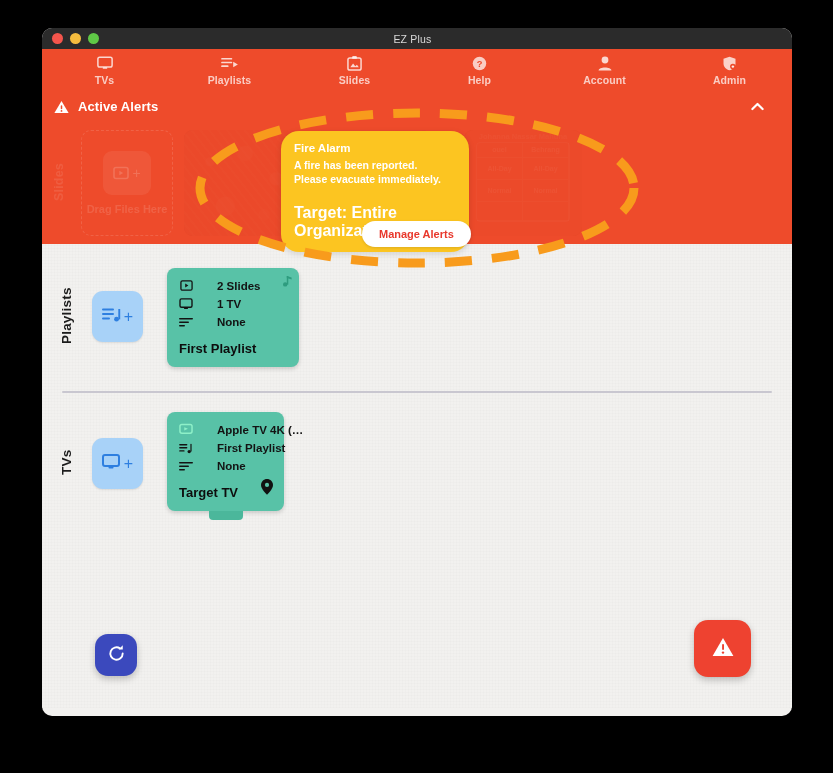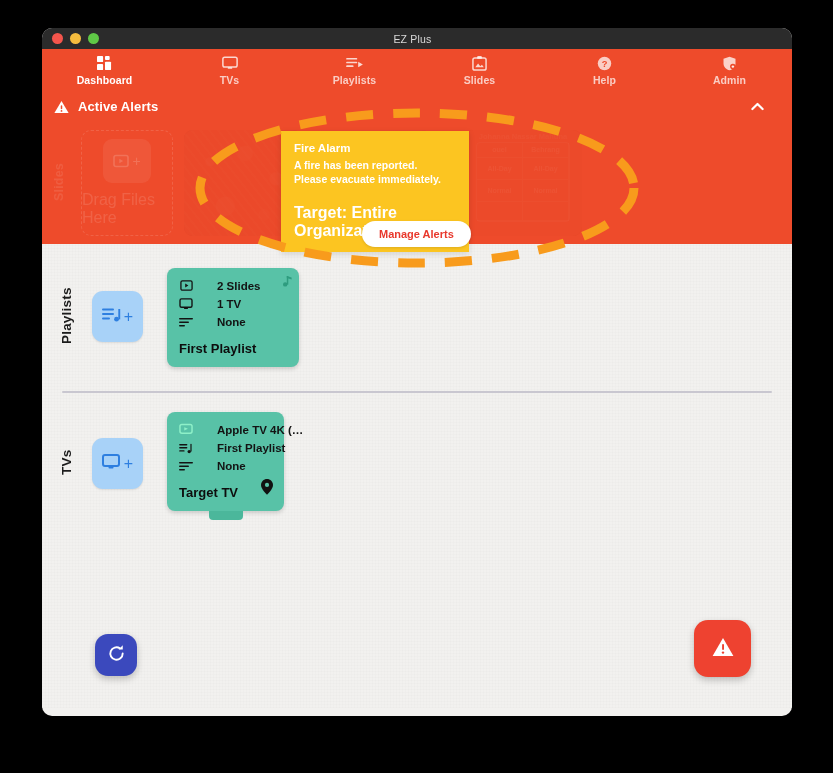--- a/index.html
+++ b/index.html
@@ -107,21 +107,21 @@
     border: 1.5px dashed rgba(255,255,255,.13);
     border-radius: 10px;
     display: flex; flex-direction: column; align-items: center; justify-content: center;
     gap: 8px;
   }
   .dropzone-box {
     width: 48px; height: 44px; border-radius: 9px;
     background: rgba(255,255,255,.07);
     display: flex; align-items: center; justify-content: center; gap: 3px;
   }
-  .dropzone-label { font-size: 16px; color: rgba(255,255,255,.13); font-weight: 400; }
+  .dropzone-label { font-size: 11px; color: rgba(255,255,255,.13); font-weight: 700; }
 
   .thumb {
     width: 118px; height: 106px; margin-left: 11px;
     border-radius: 9px; overflow: hidden;
     position: relative;
     background: #e0452a;
   }
   .thumb .tmask { position: absolute; inset: 0; background: rgba(238,75,43,.80); }
   .thumb-cap {
     position: absolute; left: 0; right: 0; bottom: 7px;
@@ -157,21 +157,21 @@
     width: 16px; margin-left: 6px; display: flex; flex-direction: column;
     gap: 16px; align-items: center; color: rgba(255,255,255,.14);
   }
 
   
   .fire-card {
     position: absolute;
     left: 281px; top: 131px;
     width: 188px;
     background: #fcc521;
-    border-radius: 0;
+    border-radius: 18px;
     padding: 11px 12px 12px 13px;
     z-index: 7;
     box-shadow: 0 2px 6px rgba(0,0,0,.13);
   }
   .fire-title { font-size: 11.5px; color: #fff; font-weight: 700; margin-bottom: 4px; }
   .fire-line  { font-size: 10.5px; color: #fff; line-height: 1.38; font-weight: 600; }
   .fire-target{ font-size: 16px; color: #fff; font-weight: 600; margin-top: 17px; }
 
   .manage-btn {
     position: absolute;
@@ -261,31 +261,20 @@
       <div class="traffic">
         <div class="dot red"></div>
         <div class="dot yellow"></div>
         <div class="dot green"></div>
       </div>
       <div class="title-text">EZ Plus</div>
     </div>
 
     <div class="navbar">
 
-      <div class="nav-item active">
-        <span class="nav-ico">
-          <svg width="15" height="15" viewBox="0 0 16 16">
-            <rect x="0" y="0" width="6.5" height="6.5" rx="1" fill="#fff"></rect>
-            <rect x="8.5" y="0" width="5" height="4.2" rx="1" fill="#fff"></rect>
-            <rect x="8.5" y="6" width="6.5" height="9" rx="1" fill="#fff"></rect>
-            <rect x="0" y="8.5" width="6.5" height="6.5" rx="1" fill="#fff"></rect>
-          </svg>
-        </span>
-        <span class="nav-label">Dashboard</span>
-      </div>
 
       <div class="nav-item">
         <span class="nav-ico">
           <svg width="16" height="14" viewBox="0 0 18 15">
             <rect x="1" y="1" width="16" height="11" rx="2" fill="none" stroke="rgba(255,255,255,.78)" stroke-width="1.7"></rect>
             <rect x="6.5" y="12.4" width="5" height="1.6" rx=".6" fill="rgba(255,255,255,.78)"></rect>
           </svg>
         </span>
         <span class="nav-label">TVs</span>
       </div>
@@ -316,20 +305,29 @@
       <div class="nav-item">
         <span class="nav-ico">
           <svg width="15" height="15" viewBox="0 0 16 16">
             <circle cx="8" cy="8" r="7.2" fill="rgba(255,255,255,.72)"></circle>
             <text x="8" y="11.6" font-size="10" font-family="Liberation Sans, sans-serif" font-weight="700" text-anchor="middle" fill="#ee4b2b">?</text>
           </svg>
         </span>
         <span class="nav-label">Help</span>
       </div>
 
+      <div class="nav-item">
+        <span class="nav-ico">
+          <svg width="14" height="15" viewBox="0 0 14 15">
+            <circle cx="7" cy="4" r="3.4" fill="rgba(255,255,255,.78)"></circle>
+            <path d="M0.6 14.5 C0.6 10.4 13.4 10.4 13.4 14.5 Z" fill="rgba(255,255,255,.78)"></path>
+          </svg>
+        </span>
+        <span class="nav-label">Account</span>
+      </div>
 
       <div class="nav-item">
         <span class="nav-ico">
           <svg width="15" height="15" viewBox="0 0 16 16">
             <path d="M8 .7 L14.4 3 V8 C14.4 11.8 11.3 14.3 8 15.3 C4.7 14.3 1.6 11.8 1.6 8 V3 Z" fill="rgba(255,255,255,.75)"></path>
             <circle cx="11.6" cy="11.3" r="3" fill="#ee4b2b"></circle>
             <circle cx="11.6" cy="11.3" r="1.3" fill="rgba(255,255,255,.9)"></circle>
           </svg>
         </span>
         <span class="nav-label">Admin</span>

